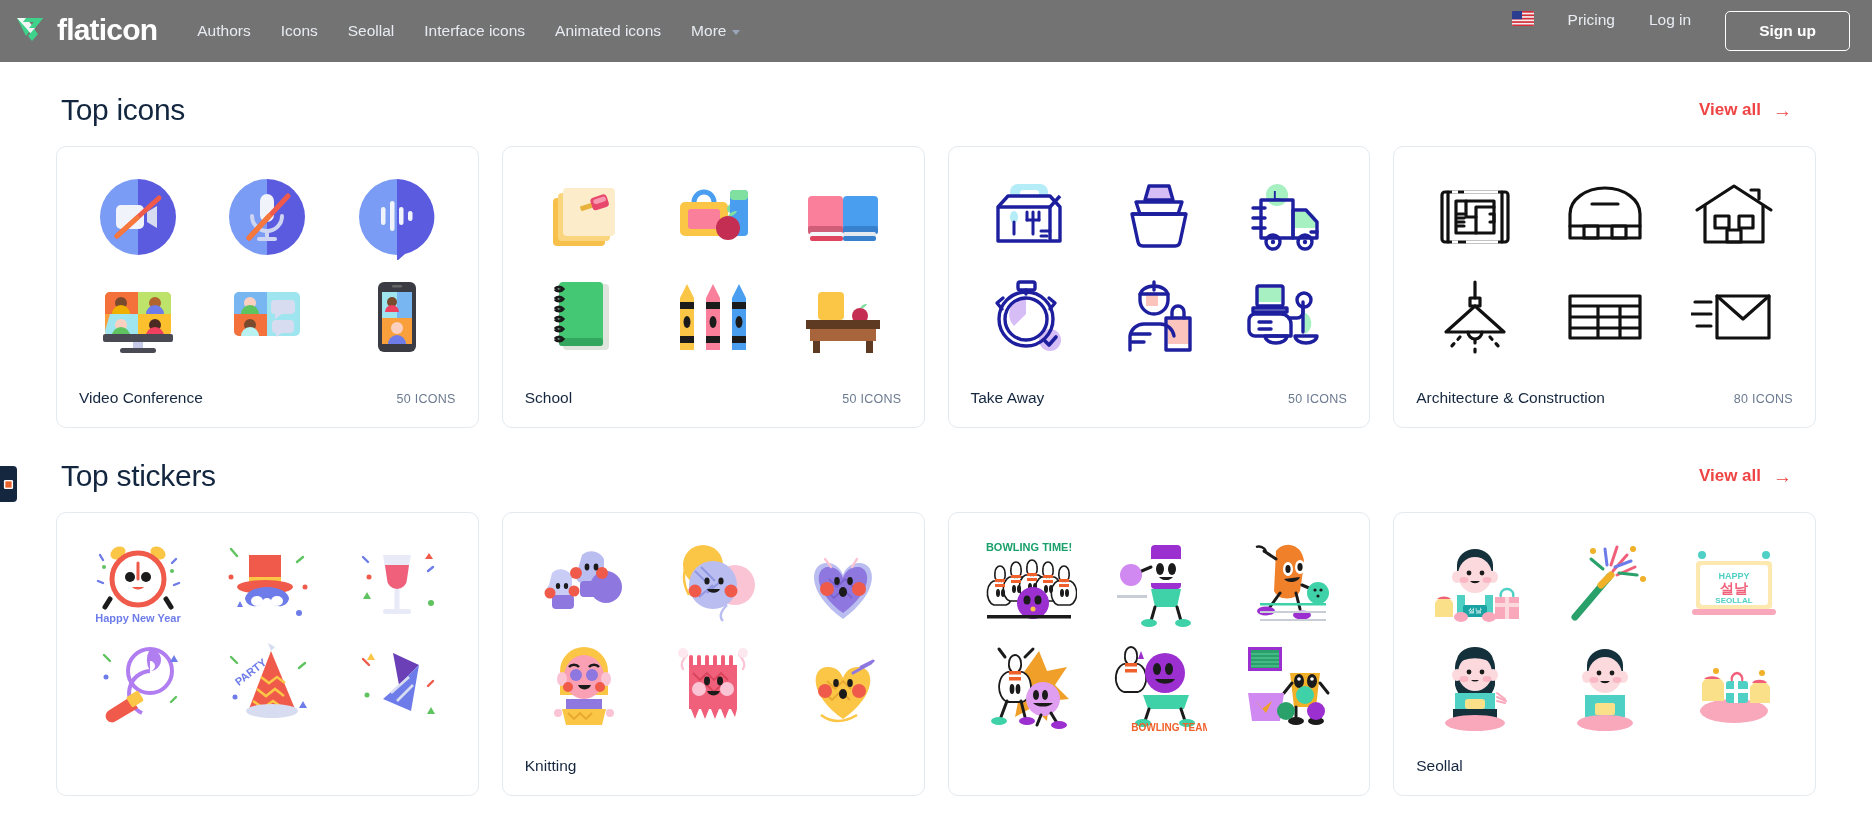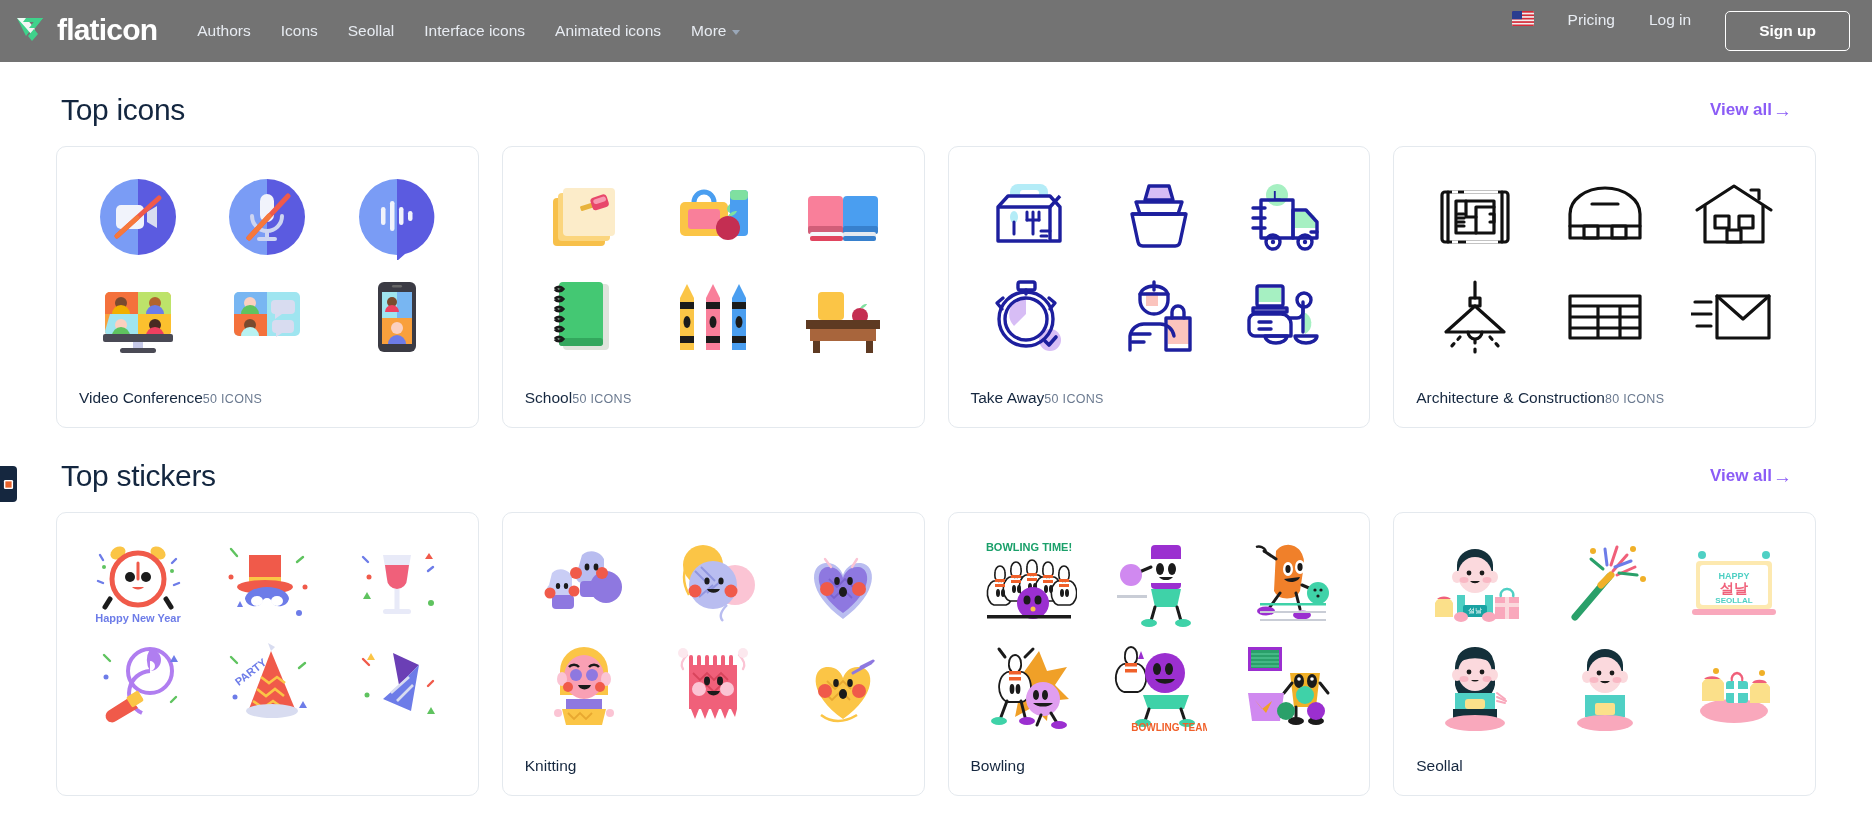--- a/index.html
+++ b/index.html
@@ -89,22 +89,22 @@
     padding-bottom: 14px;
   }
   .section-title {
     font-size: 30px;
     color: #13263f;
     font-weight: 400;
     letter-spacing: -0.3px;
     margin: 5px;
   }
   .view-all {
-    display: flex; align-items: center; gap: 1px;
-    color: #8b5cf6;
+    display: flex; align-items: center; gap: 12px;
+    color: #ef4444;
     font-size: 17px;
     font-weight: 700;
     cursor: pointer;
     padding-right: 24px;
   }
   .view-all .arrow { font-size: 19px; line-height: 1; }
 
   .card-row {
     display: grid;
     grid-template-columns: repeat(4, 1fr);
@@ -125,20 +125,21 @@
     align-items: center;
     justify-items: center;
     padding: 20px 16px 6px;
   }
   .thumb { width: 86px; height: 86px; display: block; }
   .thumb-sticker { width: 96px; height: 96px; display: block; }
 
   .card-foot {
     display: flex;
     align-items: baseline;
+    justify-content: space-between;
     padding: 16px 22px 20px;
   }
   .card-name {
     font-size: 15.5px;
     color: #15273f;
     font-weight: 400;
   }
   .card-count {
     font-size: 12.5px;
     color: #6b7a90;
@@ -1159,24 +1160,20 @@
             <ellipse cx="56" cy="84" rx="8" ry="4" fill="#1b1b1b"></ellipse>
               <ellipse cx="76" cy="84" rx="8" ry="4" fill="#1b1b1b"></ellipse>
             <path d="M8 56 h36 l-4 28 H12z" fill="#d089f0"></path>
             <path d="M14 62 l8 10 10 -8 -6 12 z" fill="#f0a028"></path>
             <circle cx="46" cy="74" r="9" fill="#2aa06a"></circle>
             <circle cx="76" cy="74" r="9" fill="#9b2fd0"></circle>
           </svg>
         </span>
 
       </div>
-      <div class="card-foot">
-        <span class="card-name">Bowling</span>
-        <span class="card-count"></span>
-      </div>
     </div>
 
     <div class="card">
       <div class="thumb-grid sticker-grid">
 
         <span>
           <svg class="thumb-sticker" viewBox="0 0 96 96">
             <path d="M30 28 a18 16 0 0 1 36 0 v6 H30z" fill="#14303a"></path>
             <ellipse cx="48" cy="38" rx="17" ry="18" fill="#fbd9dd"></ellipse>
             <ellipse cx="30" cy="40" rx="5" ry="6" fill="#fbd9dd"></ellipse>

